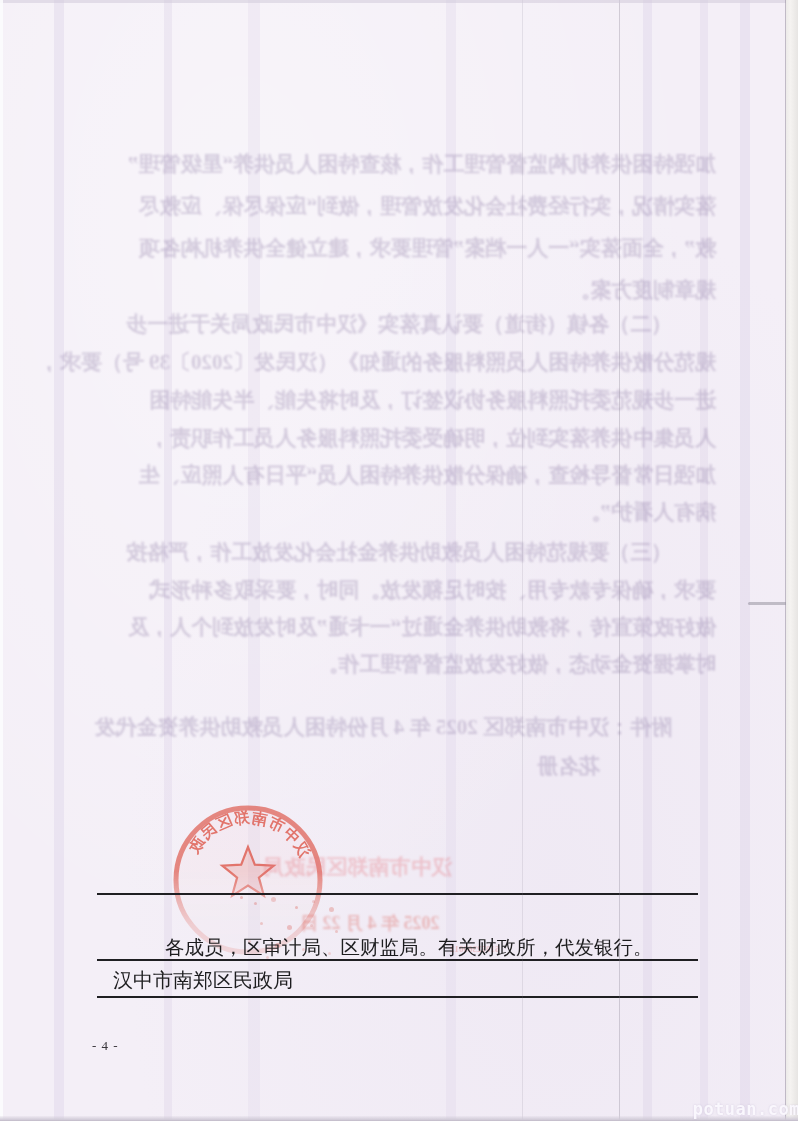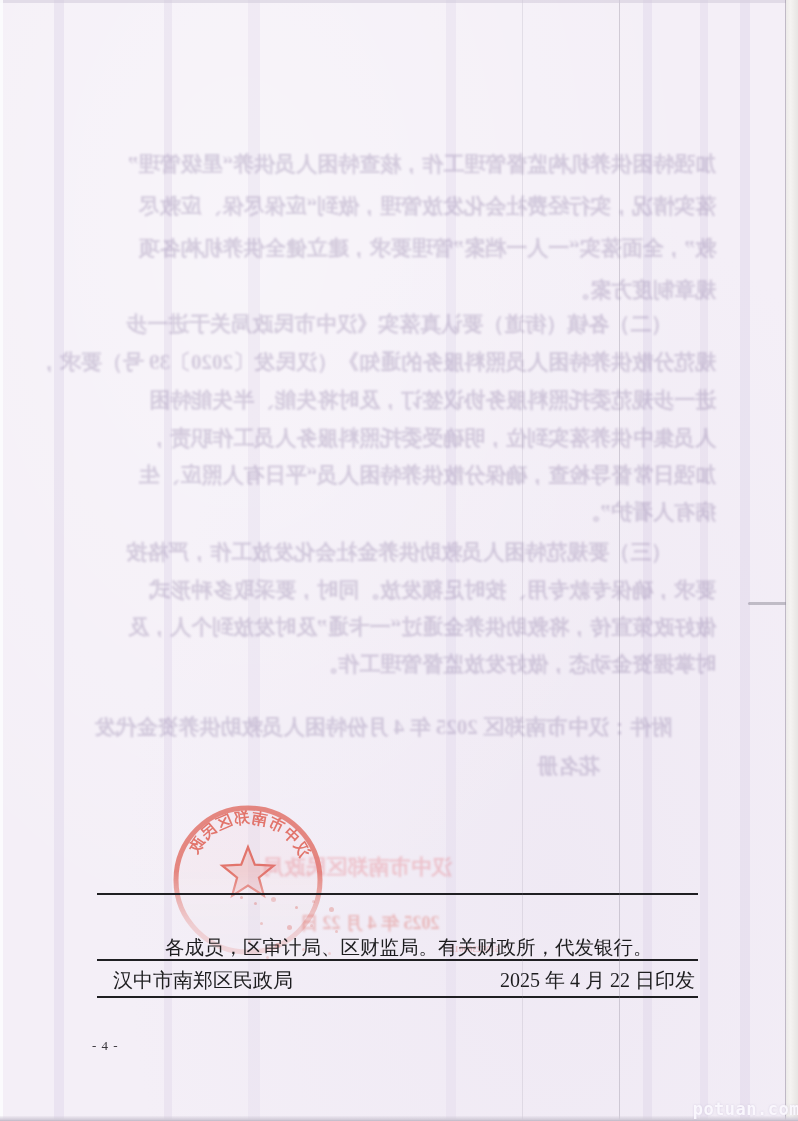--- a/index.html
+++ b/index.html
@@ -124,21 +124,20 @@
 <div class="frag frag-date">2025 年 4 月 22 日</div>
 <div class="frag frag-code">61072360012</div>
 <div class="speckles"></div>
 
 <div class="ccbox">
   <div class="rule rule-top"></div>
   <div class="rule rule-mid"></div>
   <div class="rule rule-bot"></div>
   <div class="cc-row2">各成员，区审计局、区财监局。有关财政所，代发银行。</div>
   <div class="cc-issuer">汉中市南郑区民政局</div>
-  <div class="cc-date">2025 年 4 月 22 日印发</div>
 </div>
 
 <div class="pagenum">- 4 -</div>
 
 <div class="vline vl1"></div>
 <div class="vline vl2"></div>
 <div class="scratch"></div>
 
 <div class="edge-top"></div>
 <div class="edge-left"></div>

